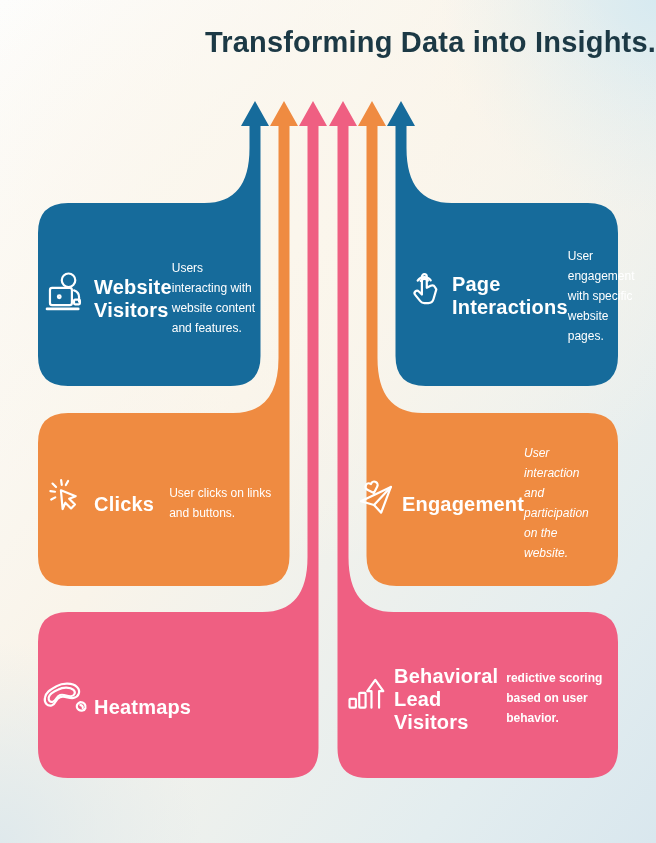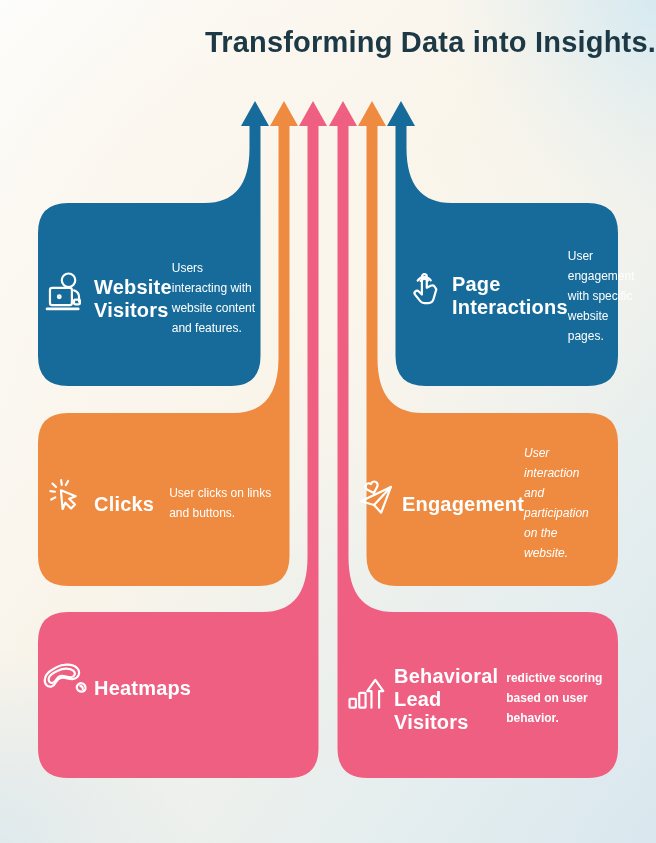--- a/index.html
+++ b/index.html
@@ -34,21 +34,21 @@
   .card-title{
     font-size:20px;font-weight:700;margin-top:9px;letter-spacing:.2px;
   }
   .card-desc{
     font-size:12px;line-height:20px;margin-top:6px;font-weight:400;
   }
   .c1{left:38px;top:203px;width:223px;height:183px;}
   .c2{left:396px;top:200px;width:222px;height:183px;}
   .c3{left:38px;top:413px;width:252px;height:173px;}
   .c4{left:346px;top:413px;width:252px;height:173px;}
-  .c5{left:38px;top:612px;width:280px;height:144px;border-radius:13px;}
+  .c5{left:38px;top:631px;width:280px;height:144px;border-radius:13px;}
   .c6{left:338px;top:612px;width:280px;height:166px;}
   .c1 .card-desc{max-width:200px;}
   .c2 .card-desc{max-width:175px;margin-top:8px;}
   .c3 .card-desc{max-width:170px;margin-left:15px;}
   .c4 .card-desc{max-width:195px;font-style:italic;}
   .c5 .card-desc{max-width:205px;}
   .c6 .card-desc{max-width:218px;font-weight:bold;}
 </style>
 </head>
 <body>

